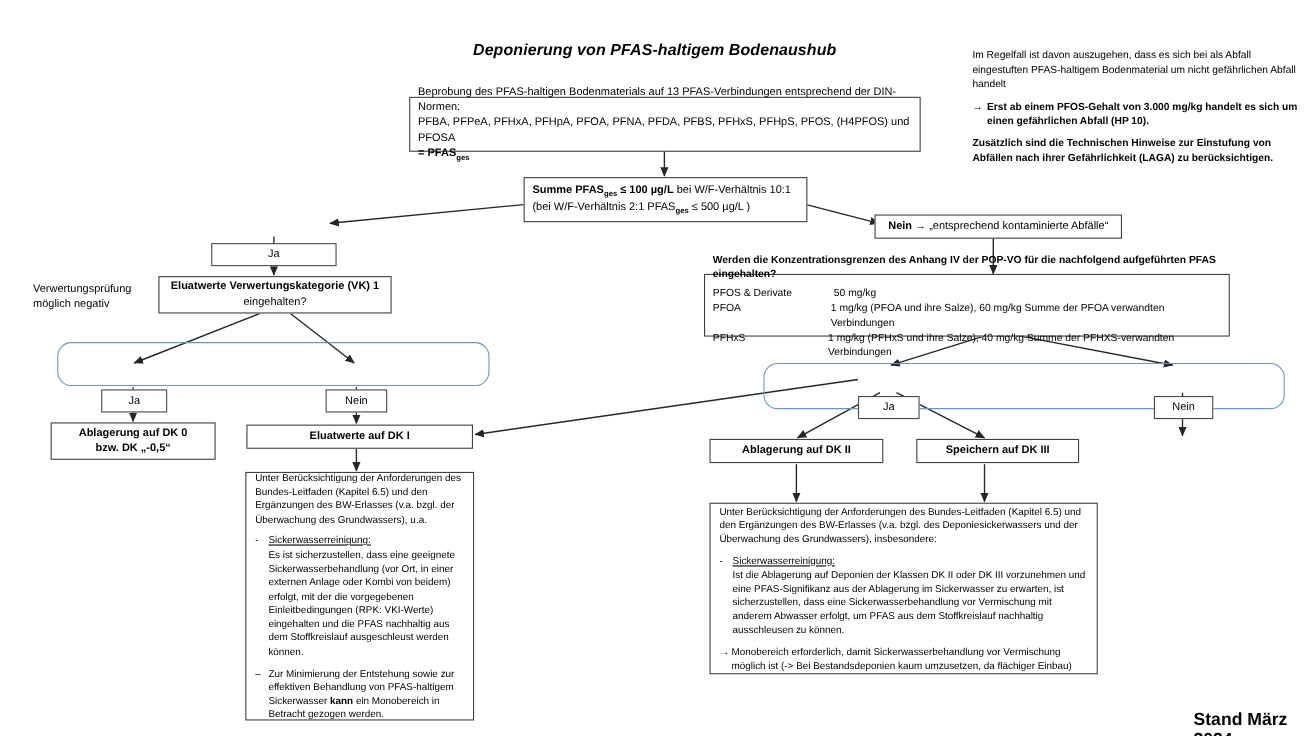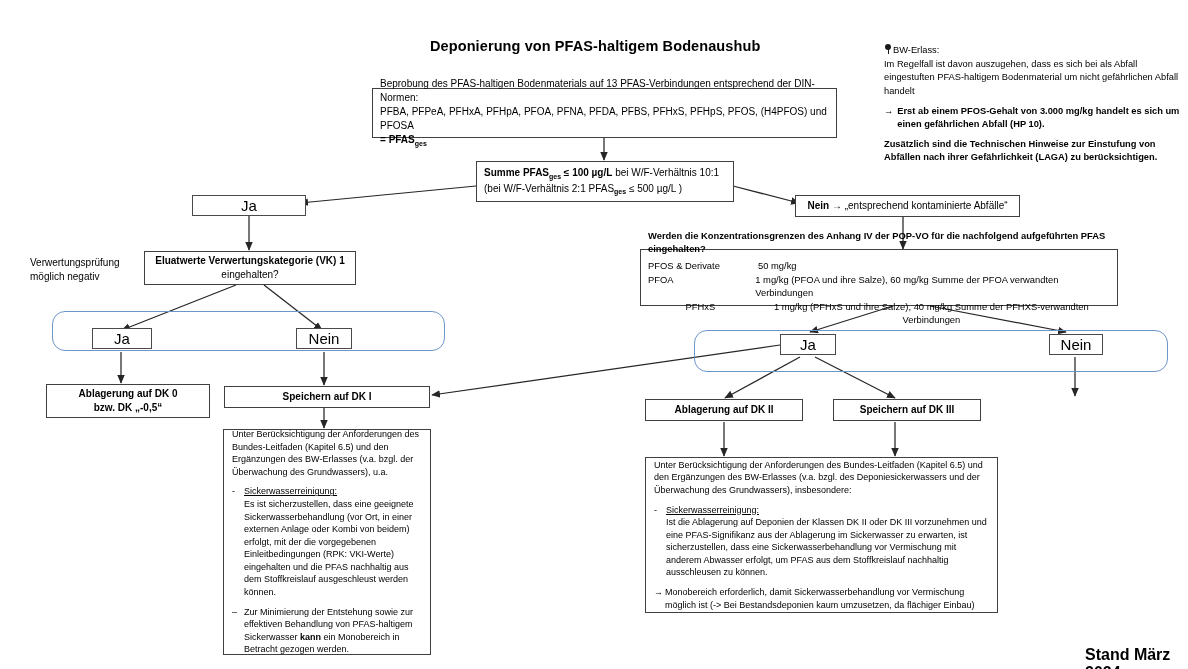--- a/index.html
+++ b/index.html
@@ -31,32 +31,34 @@
     justify-content: center;
   }
   .node.center { align-items: center; text-align: center; }
   .node.left { align-items: flex-start; text-align: left; }
 
   .title {
     position: absolute;
     font-weight: bold;
     font-size: 14.5px;
     letter-spacing: .1px;
+    font-style: italic;
   }
 
   .plain {
     position: absolute;
     font-size: 10px;
     line-height: 1.35;
   }
 
   .yn {
-    font-size: 15px;
+    font-size: 10px;
     text-align: center;
     border: 1.4px solid #4a4a4a;
+    margin-top: 26px;
   }
 
   .bluebox {
     position: absolute;
     border: 1.2px solid #6c96c8;
     border-radius: 13px;
     background: transparent;
   }
 
   .b { font-weight: bold; }
@@ -160,23 +162,20 @@
 
       <path d="M724,422 L724,456"></path>
 
       <path d="M895,422 L895,456"></path>
     </g>
   </svg>
 
   <div class="title" style="left:430px; top:38px;">Deponierung von PFAS-haltigem Bodenaushub</div>
 
   <div class="note" style="left:884px; top:44px; width:300px;">
-    <div class="hdr">
-      <span class="pin"></span><span>BW-Erlass:</span>
-    </div>
     <div>Im Regelfall ist davon auszugehen, dass es sich bei als Abfall eingestuften PFAS-haltigem Bodenmaterial um nicht gefährlichen Abfall handelt</div>
     <div class="blk b" style="display:flex; gap:4px;">
       <span>→</span>
       <span>Erst ab einem PFOS-Gehalt von 3.000 mg/kg handelt  es sich um einen gefährlichen Abfall (HP 10).</span>
     </div>
     <div class="blk b">Zusätzlich sind die Technischen Hinweise zur Einstufung von Abfällen nach ihrer Gefährlichkeit (LAGA) zu berücksichtigen.</div>
   </div>
 
   <div class="node left pad" style="left:372px; top:88px; width:465px; height:50px;">
     <div class="txt-md">Beprobung des PFAS-haltigen Bodenmaterials auf 13 PFAS-Verbindungen entsprechend der DIN-Normen:</div>
@@ -228,43 +227,43 @@
   <div class="node left pad" style="left:640px; top:249px; width:478px; height:57px;">
     <div class="txt-sm b" style="margin-bottom:4px;">Werden die Konzentrationsgrenzen des Anhang IV der POP-VO für die nachfolgend aufgeführten PFAS eingehalten?</div>
     <div style="display:flex;justify-content:flex-end;">
       <div class="txt-sm" style="width:110px;">PFOS &amp; Derivate</div>
       <div class="txt-sm">50 mg/kg</div>
     </div>
     <div style="display:flex;">
       <div class="txt-sm" style="width:110px;">PFOA</div>
       <div class="txt-sm">1 mg/kg (PFOA und ihre Salze), 60 mg/kg Summe der PFOA verwandten Verbindungen</div>
     </div>
-    <div style="display:flex;text-align:center;">
+    <div style="display:flex;">
       <div class="txt-sm" style="width:110px;">PFHxS</div>
       <div class="txt-sm">1 mg/kg (PFHxS und ihre Salze), 40 mg/kg Summe der PFHXS-verwandten Verbindungen</div>
     </div>
   </div>
 
   <div class="bluebox" style="left:694px; top:330px; width:474px; height:42px;"></div>
 
   <div class="node center yn" style="left:780px; top:334px; width:56px; height:21px;">
     <span>Ja</span>
   </div>
 
   <div class="node center yn" style="left:1049px; top:334px; width:54px; height:21px;">
     <span>Nein</span>
   </div>
 
-  <div class="node center" style="left:46px; top:384px; width:164px; height:34px;">
+  <div class="node center" style="left:46px; top:384px; width:150px; height:34px;">
     <div class="txt-md b">Ablagerung auf DK 0</div>
     <div class="txt-md b">bzw. DK „-0,5“</div>
   </div>
 
   <div class="node center" style="left:224px; top:386px; width:206px; height:22px;">
-    <div class="txt-md b">Speichern auf DK I</div>
+    <div class="txt-md b">Eluatwerte auf DK I</div>
   </div>
 
   <div class="node center" style="left:645px; top:399px; width:158px; height:22px;">
     <div class="txt-md b">Ablagerung auf DK II</div>
   </div>
 
   <div class="node center" style="left:833px; top:399px; width:148px; height:22px;">
     <div class="txt-md b">Speichern auf DK III</div>
   </div>
 

